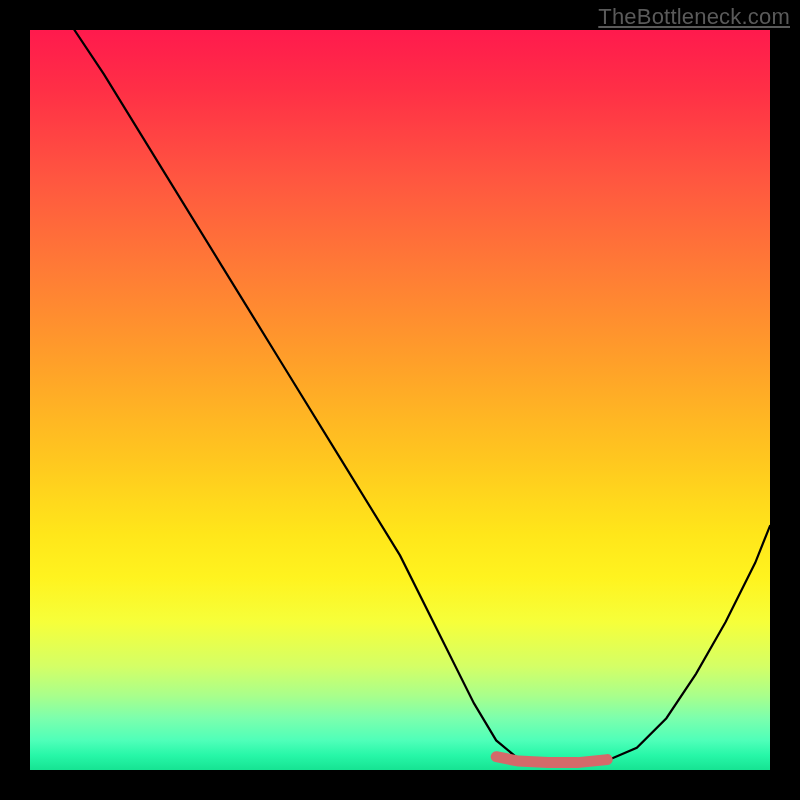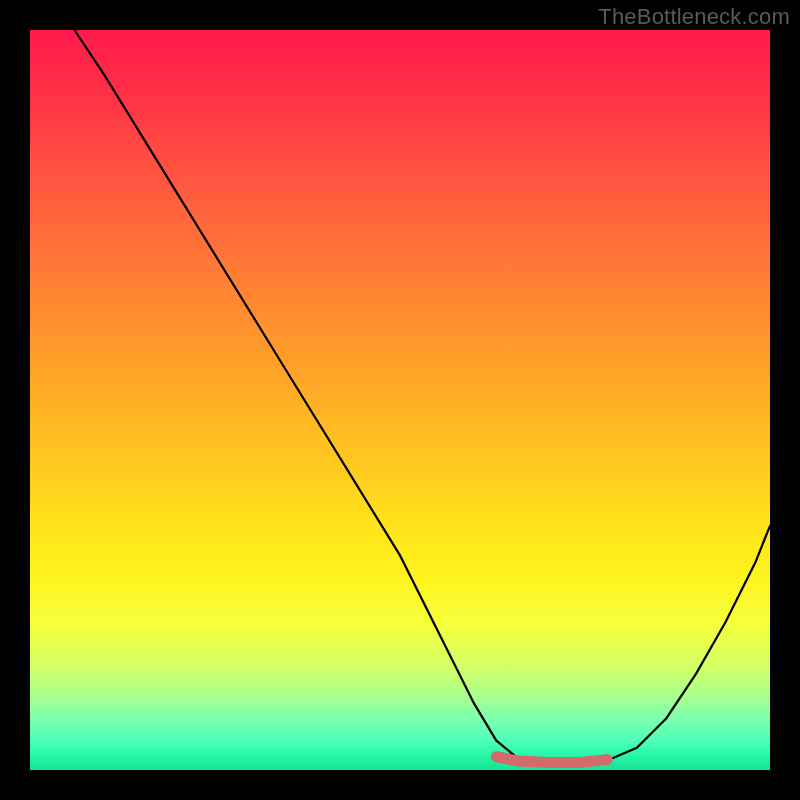--- a/index.html
+++ b/index.html
@@ -18,20 +18,21 @@
     background: #000;
   }
   .watermark {
     position: absolute;
     top: 4px;
     right: 10px;
     font-size: 22px;
     color: #5a5a5a;
     letter-spacing: 0.2px;
     user-select: none;
+    text-decoration: underline;
   }
   .plot-area {
     position: absolute;
     left: 30px;
     top: 30px;
     width: 740px;
     height: 740px;
     overflow: hidden;
   }
   .gradient {

